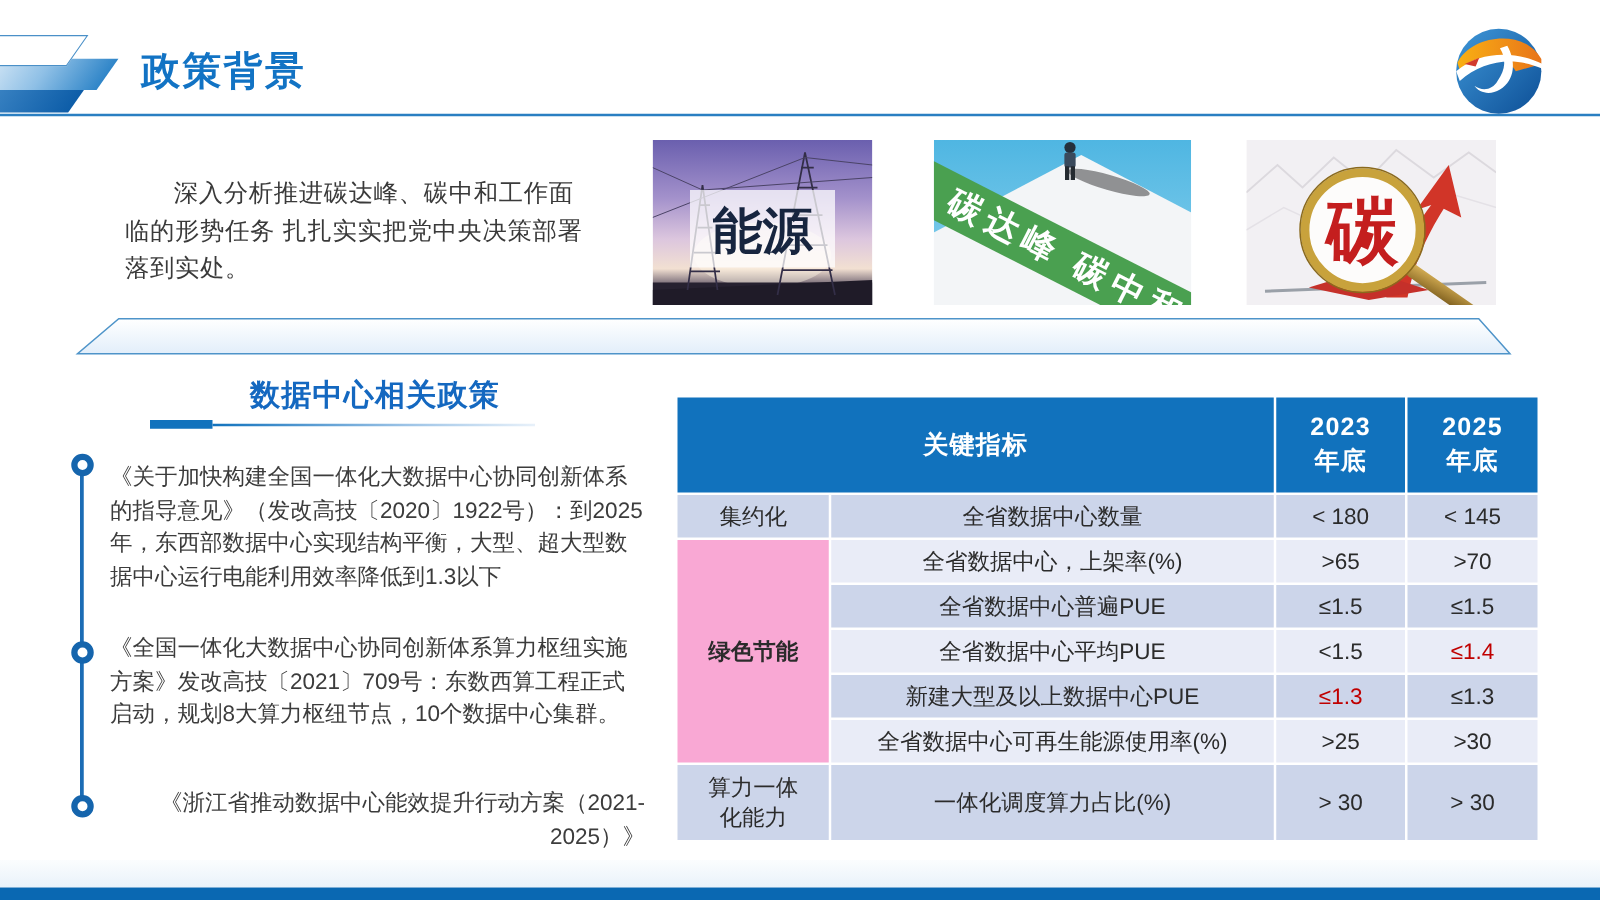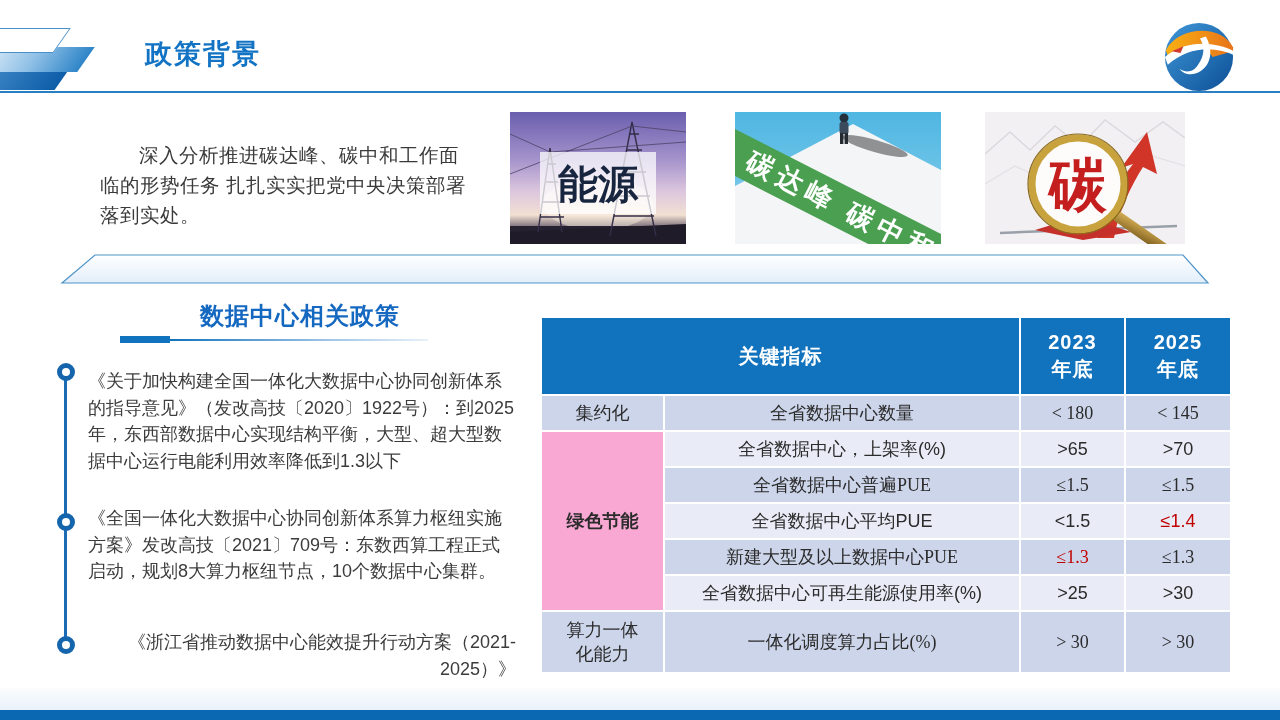--- a/index.html
+++ b/index.html
@@ -5,29 +5,29 @@
   * { margin:0; padding:0; box-sizing:border-box; }
   html,body { width:1280px; height:720px; background:#fff; }
   body { font-family:"Liberation Sans","DejaVu Sans",sans-serif; }
   .slide { position:relative; width:1280px; height:720px; overflow:hidden; background:#fff; }
 
   
   .deco { position:absolute; transform:skewX(-35deg); }
   .deco-outline { left:-34px; top:28px; width:96px; height:25px; background:#fff; border:1.5px solid #4a90c8; }
   .deco-grad1 { left:-30px; top:47px; width:116px; height:25px; background:linear-gradient(90deg,#eaf3fb 0%,#8fc0e6 55%,#2f85c8 100%); }
   .deco-grad2 { left:-40px; top:63px; width:104px; height:27px; background:linear-gradient(90deg,#4e94cf 0%,#0d5da8 100%); }
-  .title { position:absolute; left:113px; top:36px; font-size:27px; font-weight:800; color:#1273c4; letter-spacing:2px;margin-left:32px; }
+  .title { position:absolute; left:113px; top:36px; font-size:31px; font-weight:800; color:#1273c4; letter-spacing:2px; }
   .header-line { position:absolute; left:0; top:91px; width:1280px; height:2px; background:#2a7fc2; }
   .logo { position:absolute; left:1162px; top:20px; }
 
   
   .intro { position:absolute; left:100px; top:140px; width:368px; font-size:19.5px; line-height:30px; color:#3a3a3a; text-indent:2em; letter-spacing:0.5px; }
 
   
-  .photo { position:absolute; top:112px; height:132px; overflow:hidden; }
+  .photo { position:absolute; top:112px; height:132px; overflow:hidden;margin-left:12px; }
   .photo svg { display:block; }
   .photo-energy { left:510px; width:176px; }
   .photo-banner { left:735px; width:206px; }
   .photo-mag { left:985px; width:200px; }
 
   
   .platform { position:absolute; left:0; top:248px; }
 
   
   .policy-heading { position:absolute; left:200px; top:300px; font-size:24px; font-weight:800; color:#1468c0; letter-spacing:1px; }
@@ -37,21 +37,21 @@
   .node { position:absolute; width:18px; height:18px; border-radius:50%; border:5px solid #1565ad; background:#fff; left:57px; }
   .n1 { top:363px; } .n2 { top:513px; } .n3 { top:636px; }
   .policy { position:absolute; left:88px; width:428px; font-size:18px; line-height:26.5px; color:#3c3c3c; }
   .p1 { top:356px;margin-top:12px; } .p2 { top:505px; } .p3 { top:629px;text-align:right; }
 
   
   .kpi { position:absolute; left:540px; top:316px; border-collapse:separate; border-spacing:2.5px; table-layout:fixed; }
   .kpi th, .kpi td { text-align:center; vertical-align:middle; }
   .kpi th { background:#1172bd; color:#fff; font-size:20px; font-weight:700; height:76px; letter-spacing:1px; line-height:27px; }
   .kpi td { font-size:18px; color:#2b2b2b; height:34px; }
-  tr.dark td { background:#ccd5ea;font-family:Liberation Serif, serif; }
+  tr.dark td { background:#ccd5ea; }
   tr.light td { background:#e9ecf7; }
   .kpi td.cat-green { background:#f9a8d4;font-weight:bold; }
   .kpi td.cat-dark { background:#ccd5ea; }
   .kpi tr.last td { height:60px; }
   .kpi td.red { color:#c00000; font-weight:400; }
   .narrow { display:inline-block; max-width:86px; line-height:24px; }
 
   
   .bottom-tint { position:absolute; left:0; top:688px; width:1280px; height:22px; background:linear-gradient(180deg,#fbfdfe 0%,#e9f2fa 100%); }
   .footer-bar { position:absolute; left:0; top:710px; width:1280px; height:10px; background:#0a68b2; }

